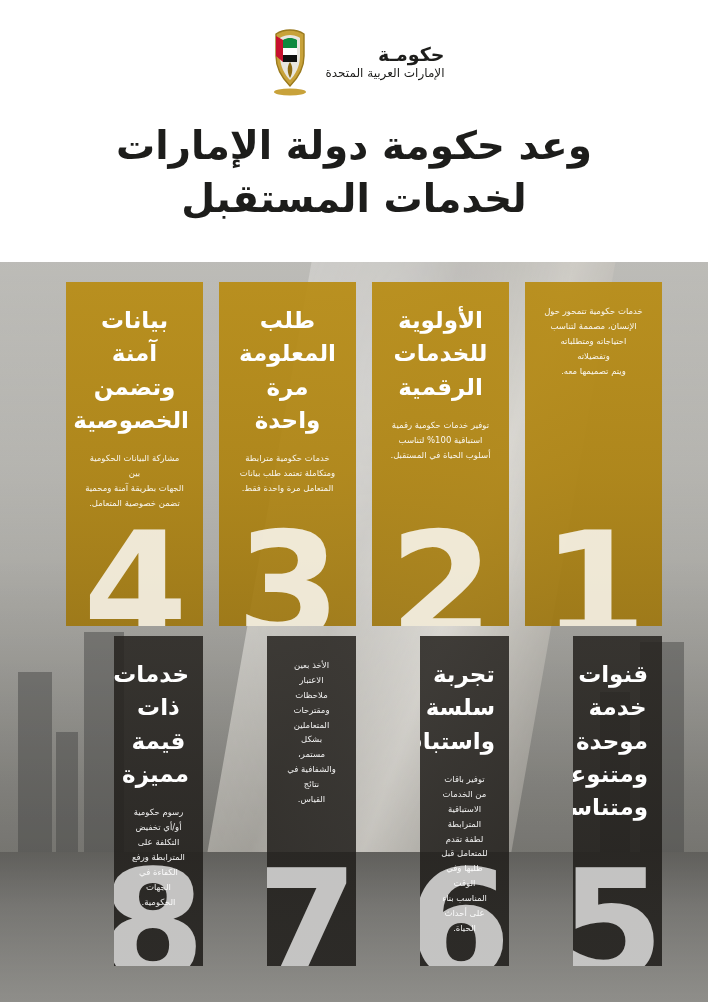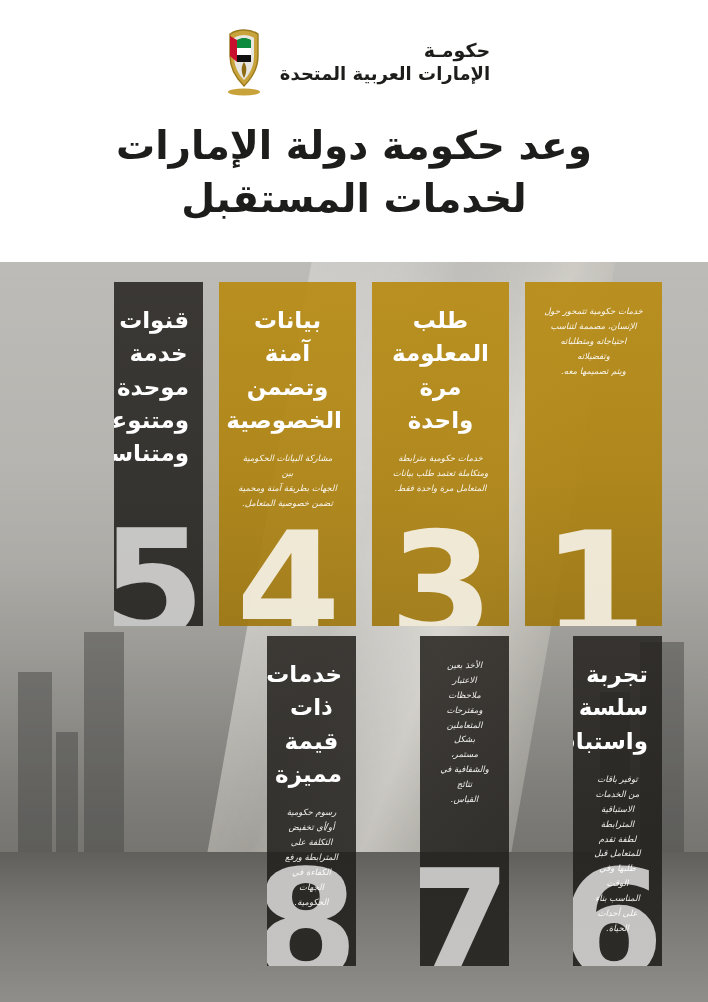--- a/index.html
+++ b/index.html
@@ -38,22 +38,22 @@
     text-align: right;
     color: #1d1d1b;
     line-height: 1.25;
   }
   .logo-text .line1 {
     font-size: 19px;
     font-weight: bold;
     letter-spacing: 1px;
   }
   .logo-text .line2 {
-    font-size: 18px;
-    font-weight: bold;
+    font-size: 12px;
+    font-weight: normal;
   }
   .emblem {
     width: 52px;
     height: 72px;
     position: relative;
   }
   .poster-title {
     position: absolute;
     top: 120px;
     left: 0;
@@ -148,21 +148,20 @@
     line-height: 1.45;
     margin-bottom: 14px;
     white-space: pre-line;
   }
   .card-desc {
     font-size: 8.5px;
     line-height: 1.75;
     color: rgba(255,255,255,0.92);
     white-space: pre-line;
     padding: 0 4px;
-    font-style: italic;
   }
   .card-num {
     position: absolute;
     left: 0; right: 0;
     bottom: -36px;
     text-align: center;
     font-size: 150px;
     font-weight: bold;
     color: rgba(255,255,255,0.82);
     line-height: 1;
@@ -219,20 +218,29 @@
 <div class="grid">
 
   <div class="card gold">
     <div class="card-desc">خدمات حكومية تتمحور حول
 الإنسان، مصممة لتناسب
 احتياجاته ومتطلباته وتفضيلاته
 ويتم تصميمها معه.</div>
     <div class="card-num">1</div>
   </div>
 
+  <div class="card gold">
+    <div class="card-title">الأولوية
+للخدمات
+الرقمية</div>
+    <div class="card-desc">توفير خدمات حكومية رقمية
+استباقية 100% لتناسب
+أسلوب الحياة في المستقبل.</div>
+    <div class="card-num">2</div>
+  </div>
 
   <div class="card gold">
     <div class="card-title">طلب
 المعلومة
 مرة واحدة</div>
     <div class="card-desc">خدمات حكومية مترابطة
 ومتكاملة تعتمد طلب بيانات
 المتعامل مرة واحدة فقط.</div>
     <div class="card-num">3</div>
   </div>

